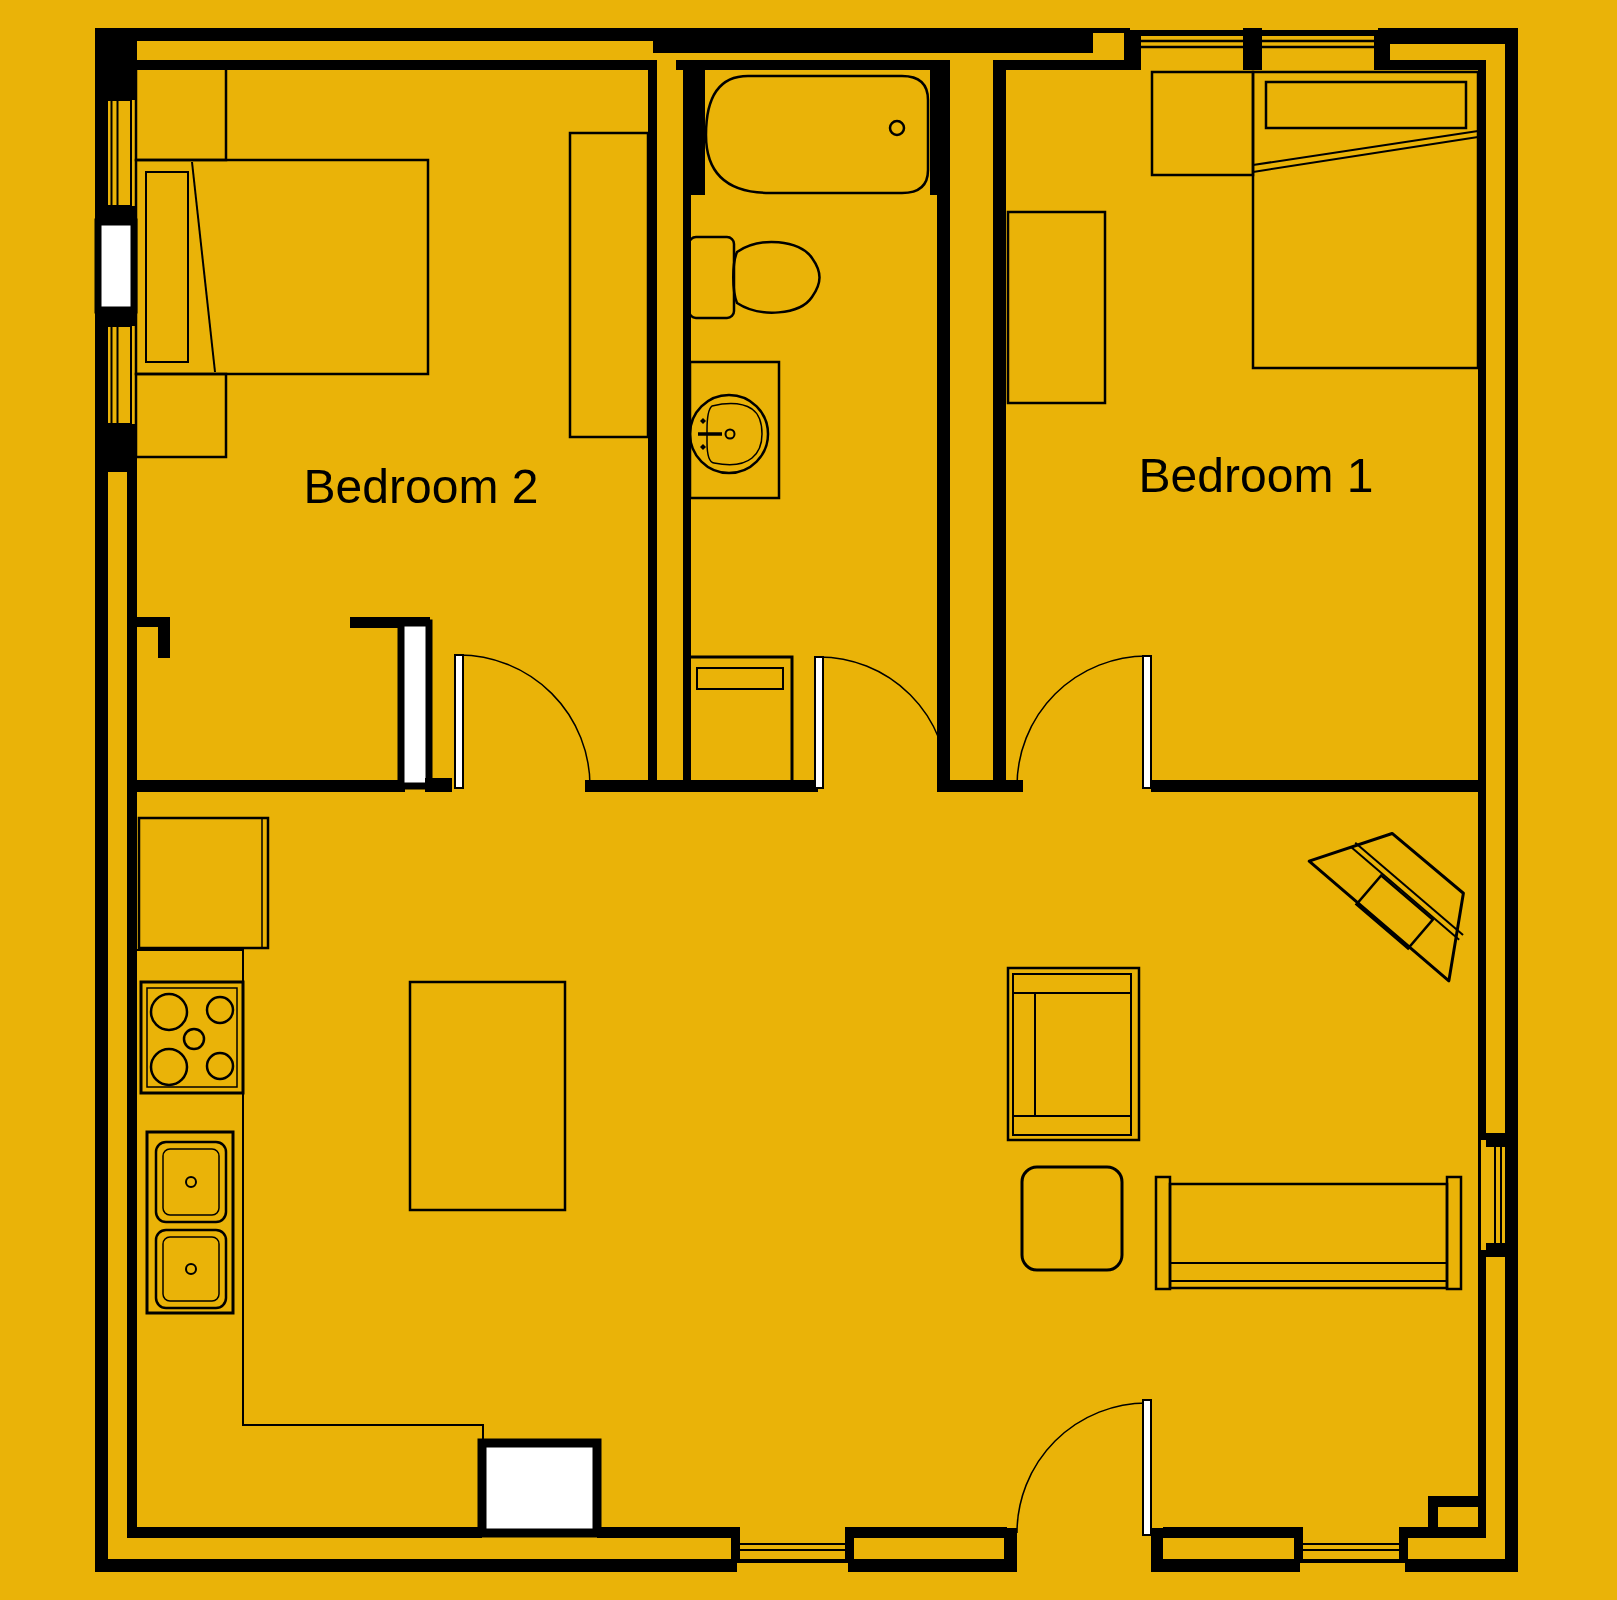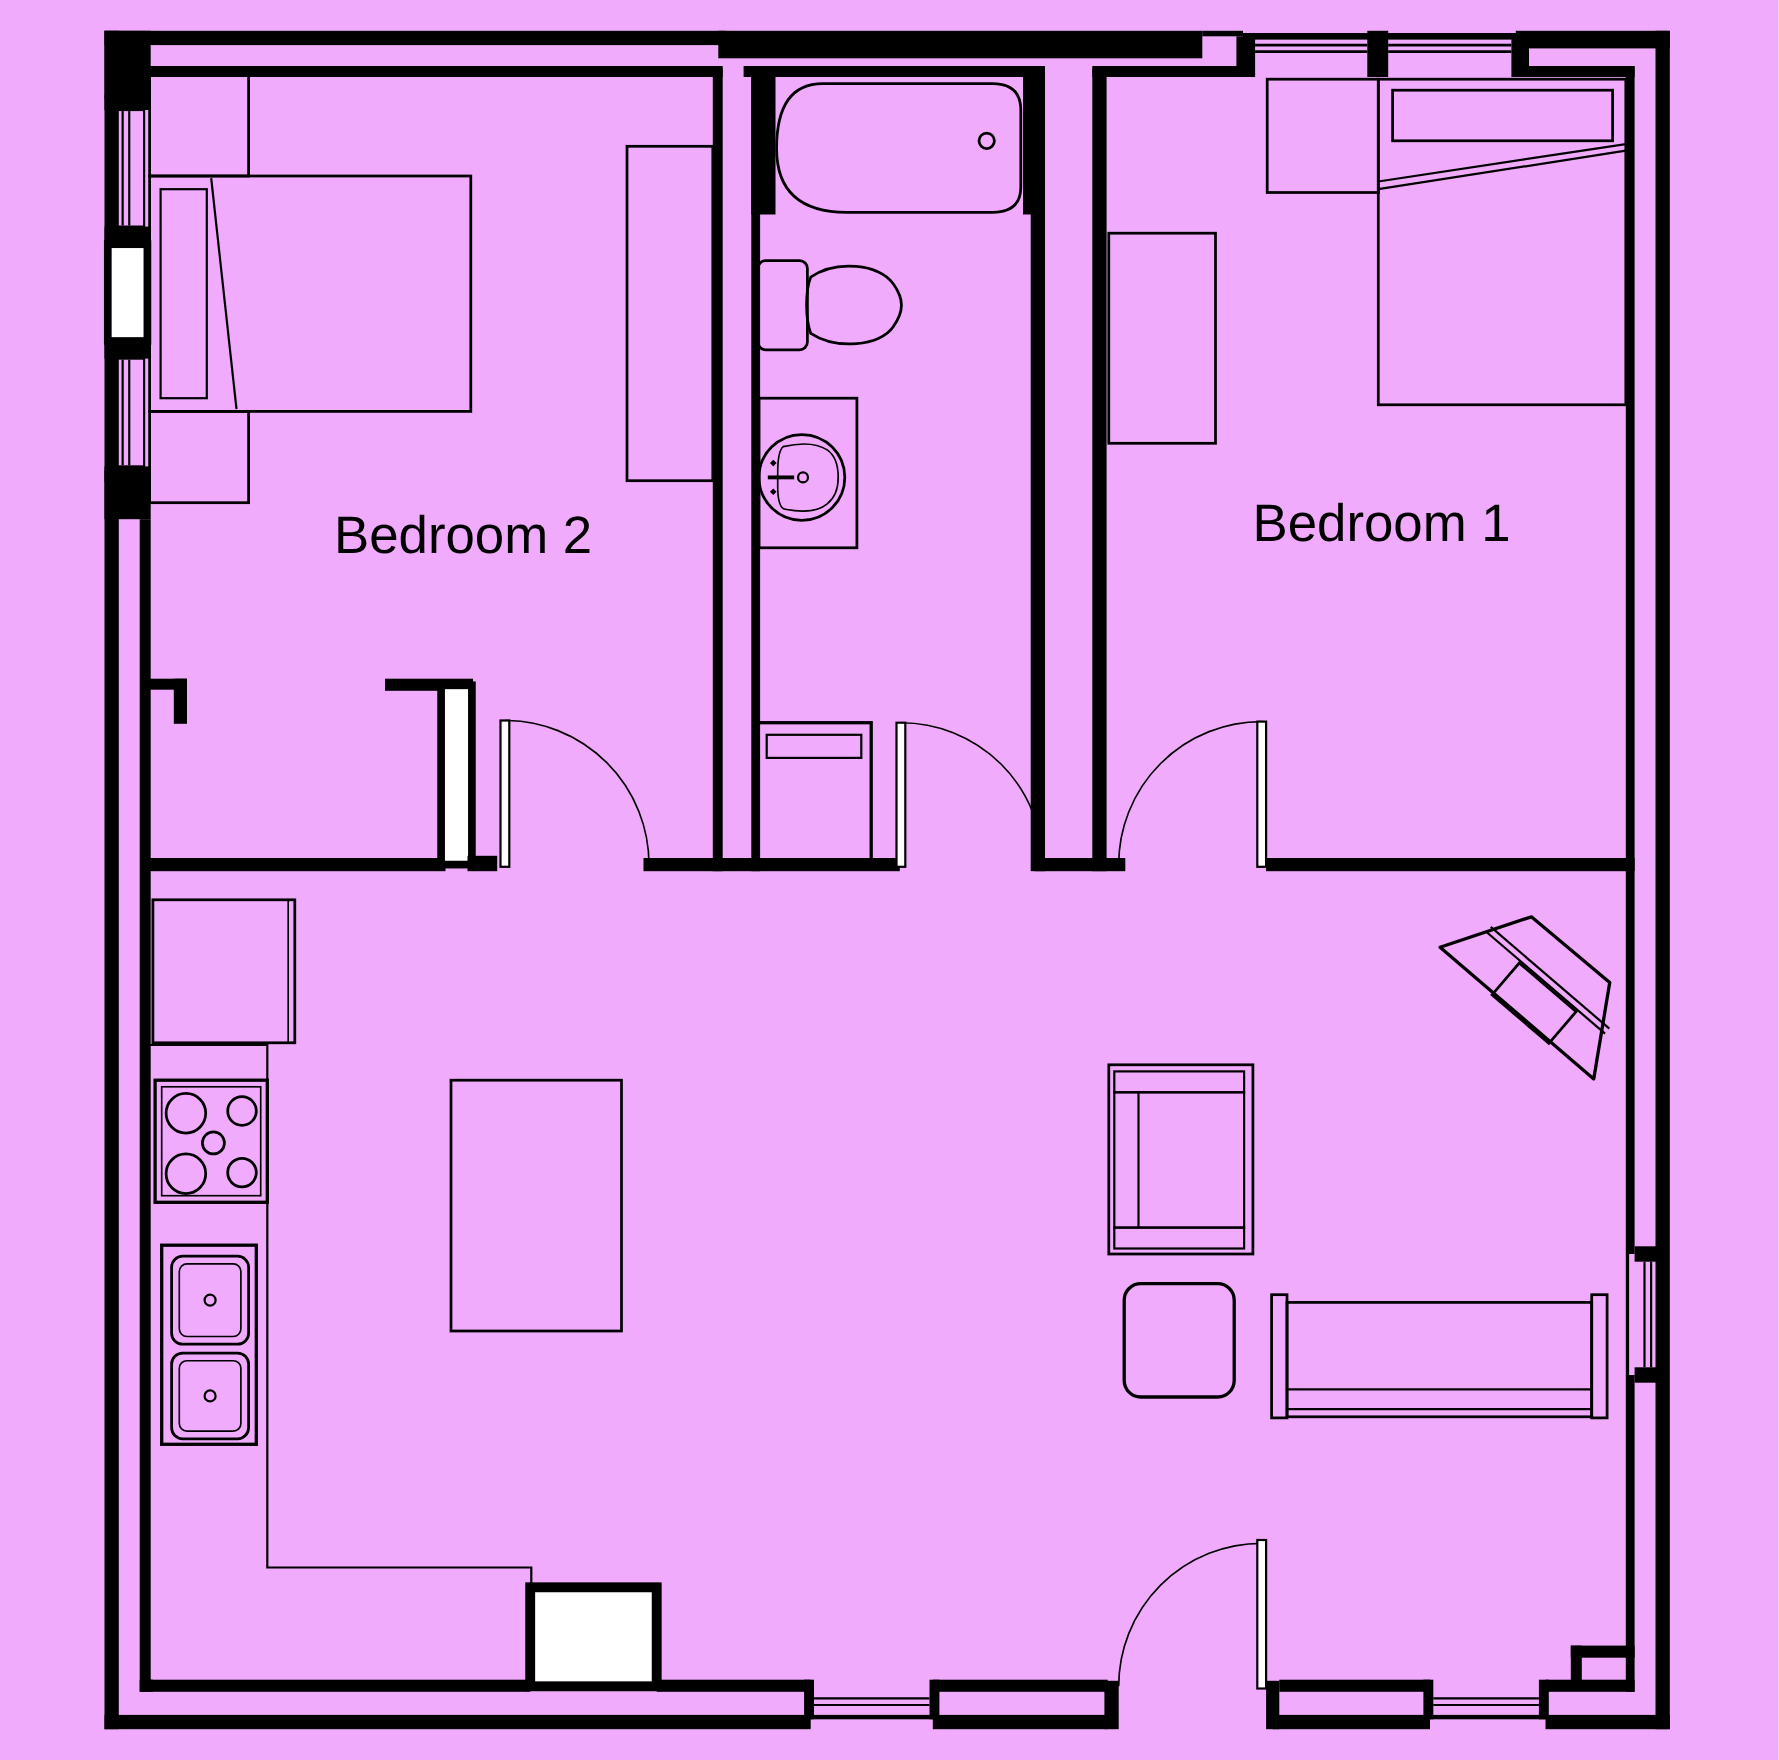--- a/index.html
+++ b/index.html
@@ -1,16 +1,16 @@
 <!DOCTYPE html>
 <html><head>
 <meta charset="utf-8">
 <style>
   html,body{margin:0;padding:0;background:#ffffff;}
-  .canvas{position:relative;width:1617px;height:1600px;background:#f0abfc;overflow:hidden;
+  .canvas{position:relative;width:1617px;height:1600px;background:#eab308;overflow:hidden;
           font-family:"Liberation Sans", sans-serif;}
   svg{position:absolute;left:0;top:0;}
   .w{fill:#000000;stroke:none;}                            
   .hollow{fill:#ffffff;stroke:#000000;stroke-width:7;}     
   .hollow9{fill:#ffffff;stroke:#000000;stroke-width:9;}
   .f3{fill:none;stroke:#000000;stroke-width:3;}
   .f25{fill:none;stroke:#000000;stroke-width:2.5;}
   .f2{fill:none;stroke:#000000;stroke-width:2;}
   .f15{fill:none;stroke:#000000;stroke-width:1.5;}
   .leaf{fill:#ffffff;stroke:#000000;stroke-width:2;}

